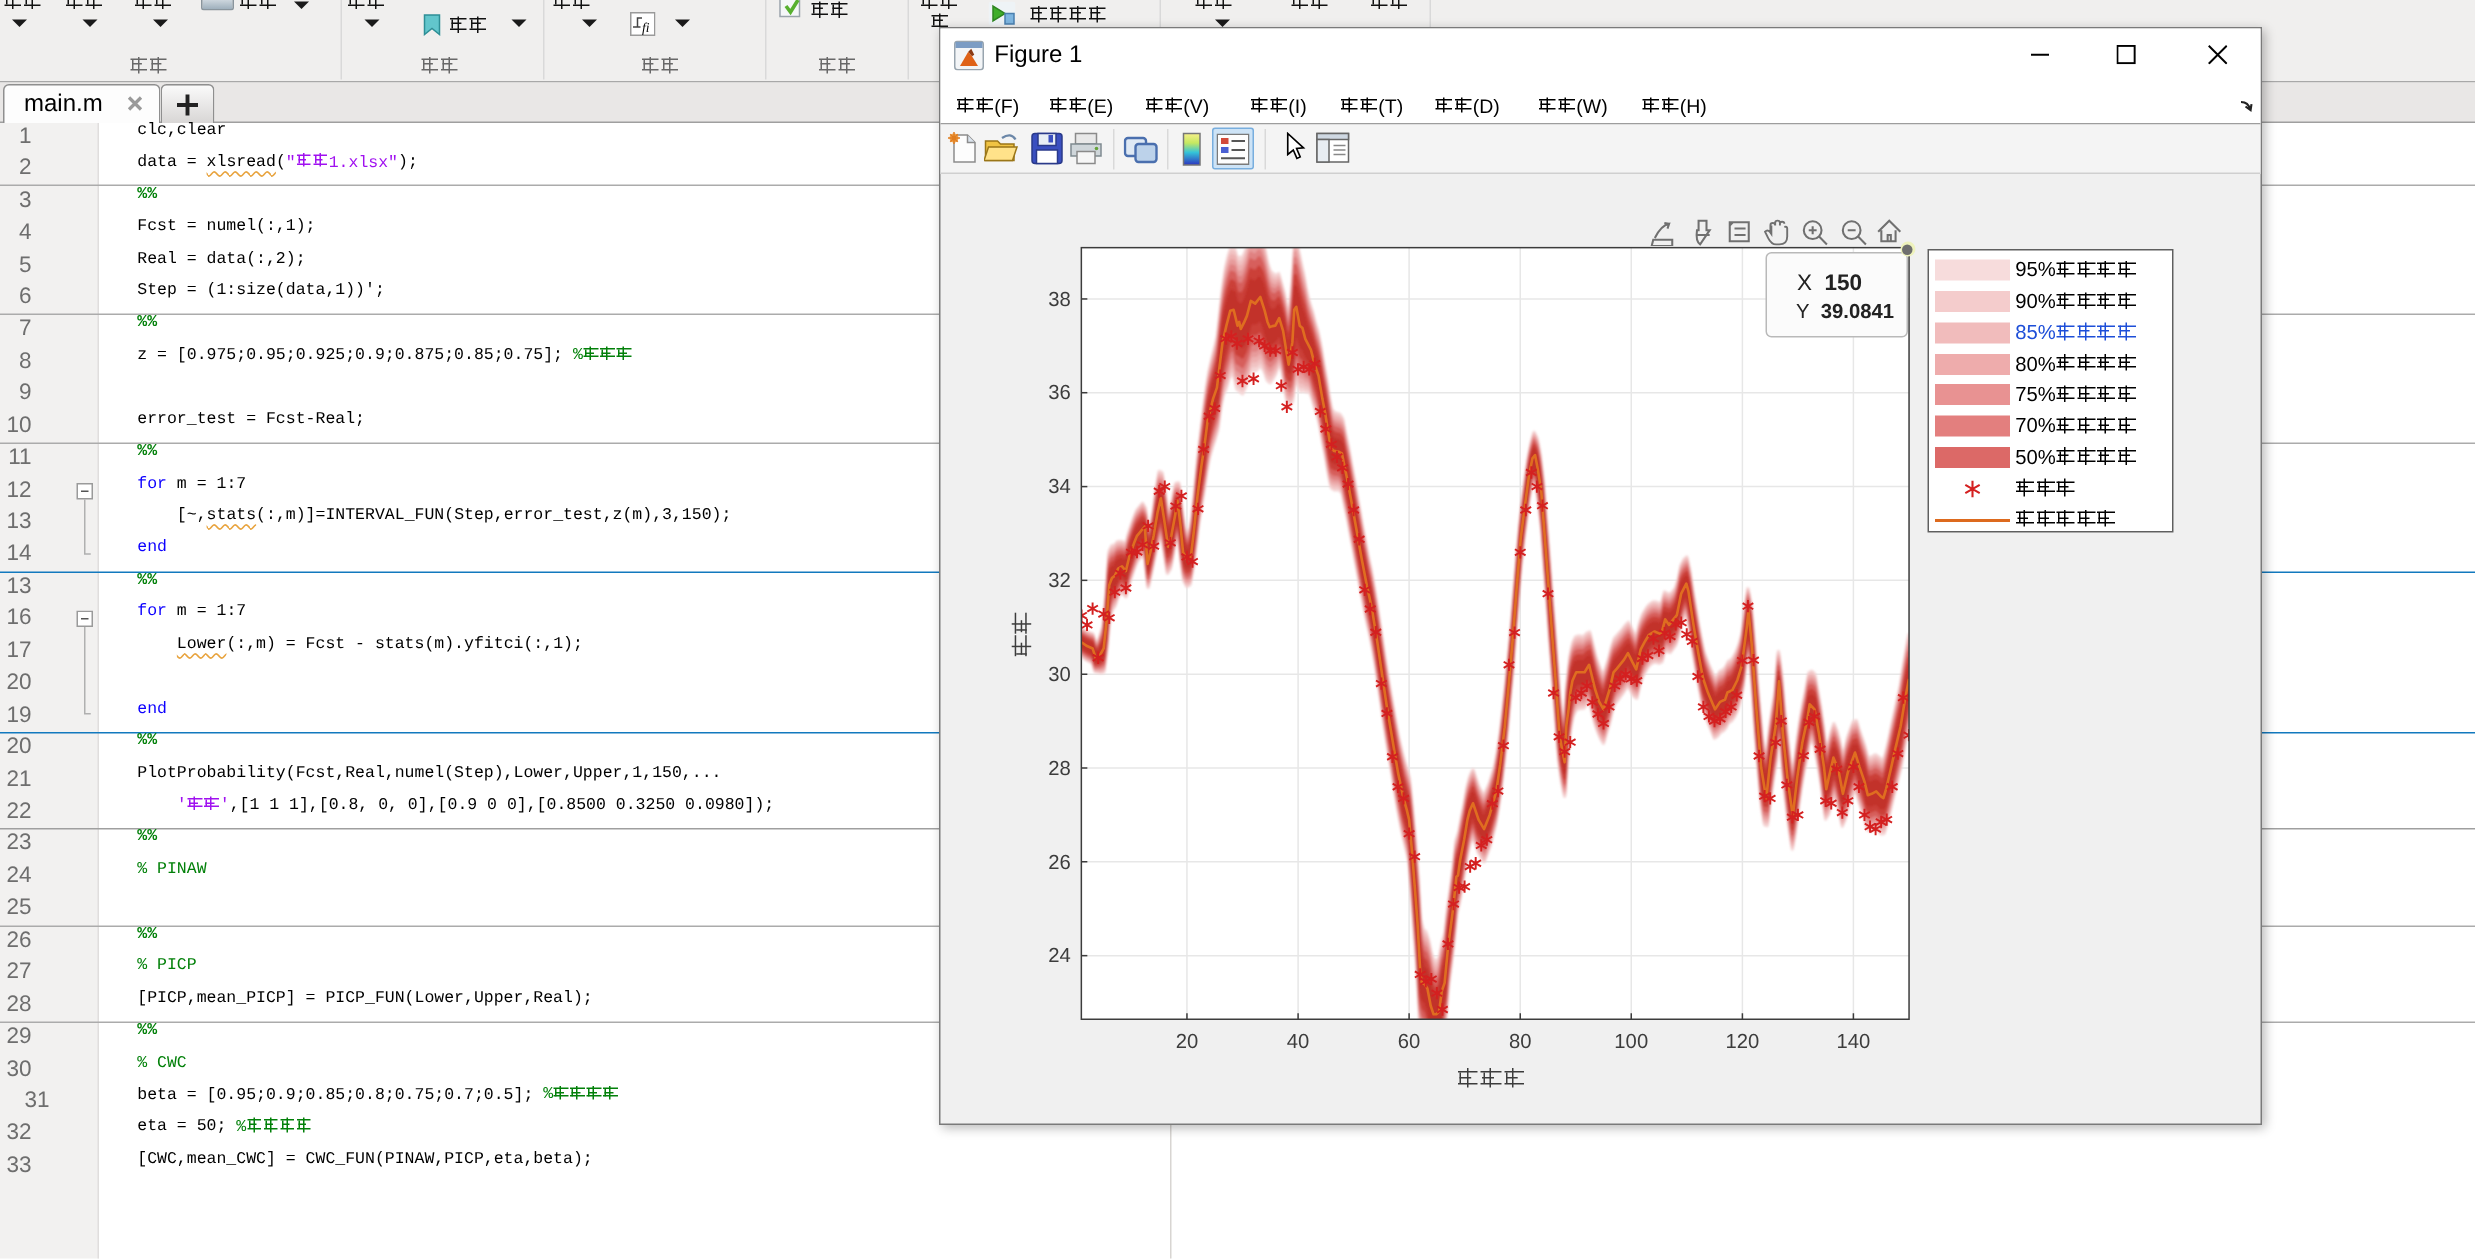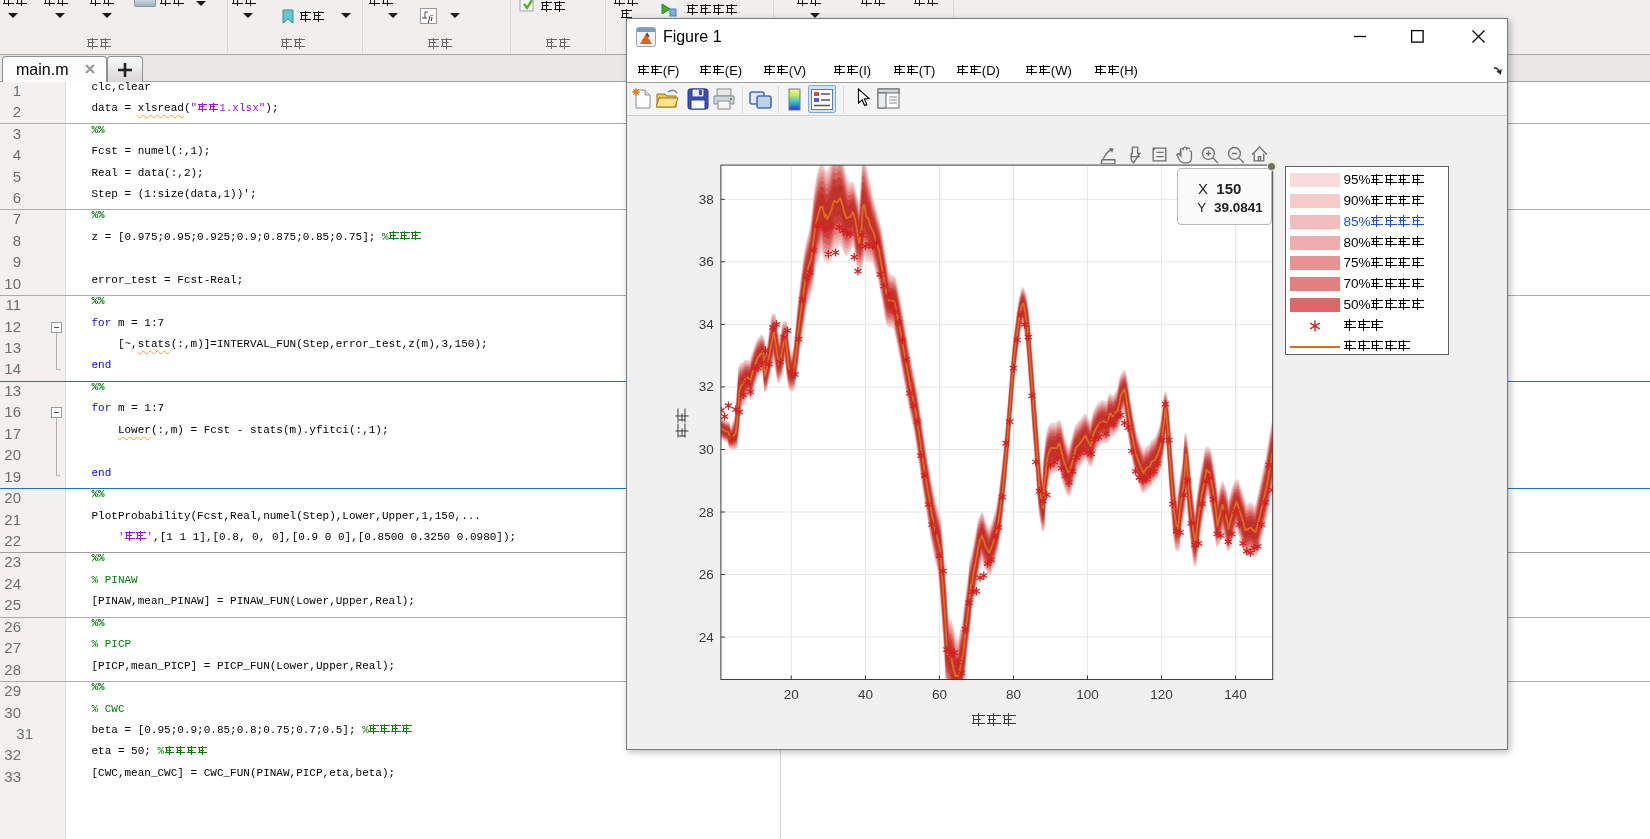--- a/index.html
+++ b/index.html
@@ -162,21 +162,20 @@
 <div class="abs ed" style="left:91.5px;top:406.1px"><span class="sec">%%</span></div>
 <div class="abs gut" style="left:0;top:428.5px">21</div>
 <div class="abs ed" style="left:91.5px;top:427.5px">PlotProbability(Fcst,Real,numel(Step),Lower,Upper,1,150,...</div>
 <div class="abs gut" style="left:0;top:449.9px">22</div>
 <div class="abs ed" style="left:91.5px;top:448.9px">    <span class="st">'<i class="cjk"></i><i class="cjk"></i>'</span>,[1 1 1],[0.8, 0, 0],[0.9 0 0],[0.8500 0.3250 0.0980]);</div>
 <div class="abs gut" style="left:0;top:471.4px">23</div>
 <div class="abs ed" style="left:91.5px;top:470.4px"><span class="sec">%%</span></div>
 <div class="abs gut" style="left:0;top:492.8px">24</div>
 <div class="abs ed" style="left:91.5px;top:491.8px"><span class="cm">% PINAW</span></div>
 <div class="abs gut" style="left:0;top:514.3px">25</div>
-<div class="abs ed" style="left:91.5px;top:513.3px">[PINAW,mean_PINAW] = PINAW_FUN(Lower,Upper,Real);</div>
 <div class="abs gut" style="left:0;top:535.7px">26</div>
 <div class="abs ed" style="left:91.5px;top:534.7px"><span class="sec">%%</span></div>
 <div class="abs gut" style="left:0;top:557.1px">27</div>
 <div class="abs ed" style="left:91.5px;top:556.1px"><span class="cm">% PICP</span></div>
 <div class="abs gut" style="left:0;top:578.6px">28</div>
 <div class="abs ed" style="left:91.5px;top:577.6px">[PICP,mean_PICP] = PICP_FUN(Lower,Upper,Real);</div>
 <div class="abs gut" style="left:0;top:600.0px">29</div>
 <div class="abs ed" style="left:91.5px;top:599.0px"><span class="sec">%%</span></div>
 <div class="abs gut" style="left:0;top:621.5px">30</div>
 <div class="abs ed" style="left:91.5px;top:620.5px"><span class="cm">% CWC</span></div>

